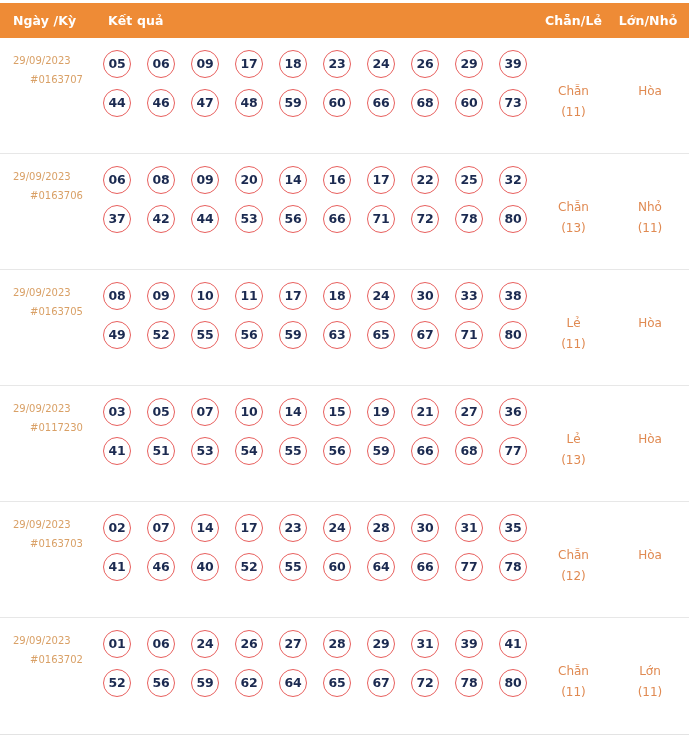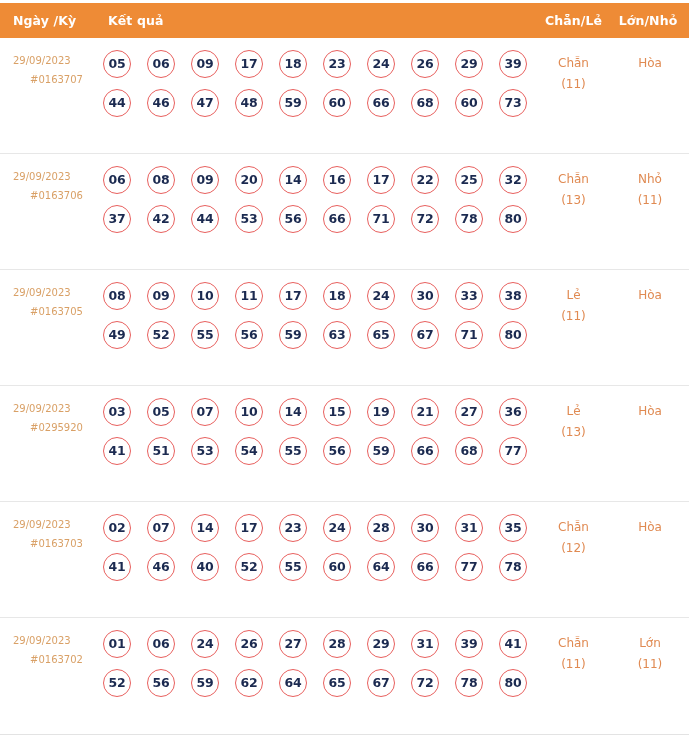--- a/index.html
+++ b/index.html
@@ -84,20 +84,21 @@
     line-height: 1;
     letter-spacing: -0.2px;
   }
 
   .cell-oddeven, .cell-bigsmall {
     text-align: center;
     color: #e08a52;
     font-size: 12px;
     line-height: 21px;
     padding-top: 3px;
+    margin-top: 28px;
   }
   .cell-oddeven { width: 75px; }
   .cell-bigsmall{ width: 78px; }
   .cell-oddeven .count, .cell-bigsmall .count { display: block; }
 </style>
 </head>
 <body>
 
 <div class="lottery-table">
 
@@ -196,21 +197,21 @@
             <div class="ball">65</div>
             <div class="ball">67</div>
             <div class="ball">71</div>
             <div class="ball">80</div>
           </div>
         </div>
         <div class="cell-oddeven"><span>Lẻ</span><span class="count">(11)</span></div>
         <div class="cell-bigsmall"><span>Hòa</span><span class="count"></span></div>
       </div>
       <div class="result-row">
-        <div class="cell-date"><span>29/09/2023</span><span class="draw-id">#0295920</span></div>
+        <div class="cell-date"><span>29/09/2023</span><span class="draw-id">#0117230</span></div>
         <div class="cell-result">
           <div class="ball-row">
             <div class="ball">03</div>
             <div class="ball">05</div>
             <div class="ball">07</div>
             <div class="ball">10</div>
             <div class="ball">14</div>
             <div class="ball">15</div>
             <div class="ball">19</div>
             <div class="ball">21</div>

